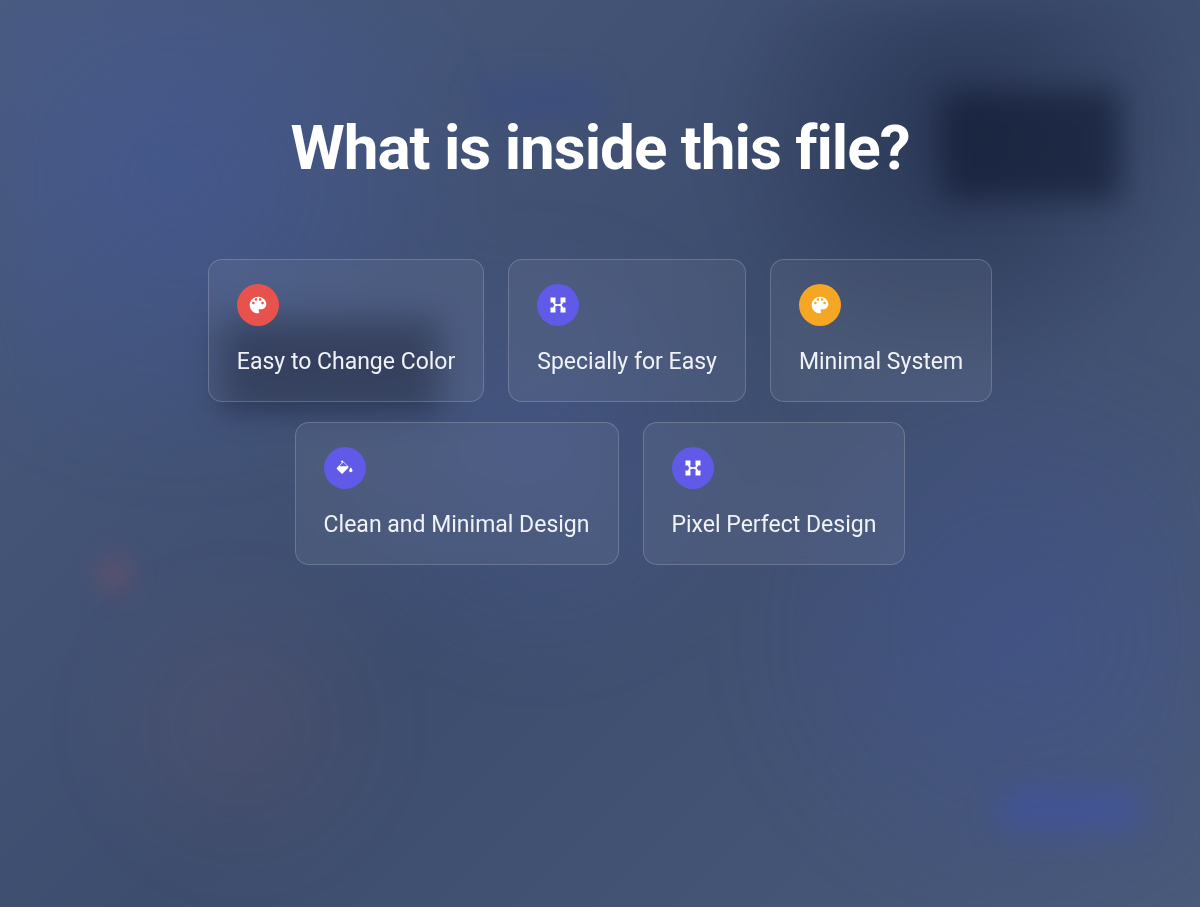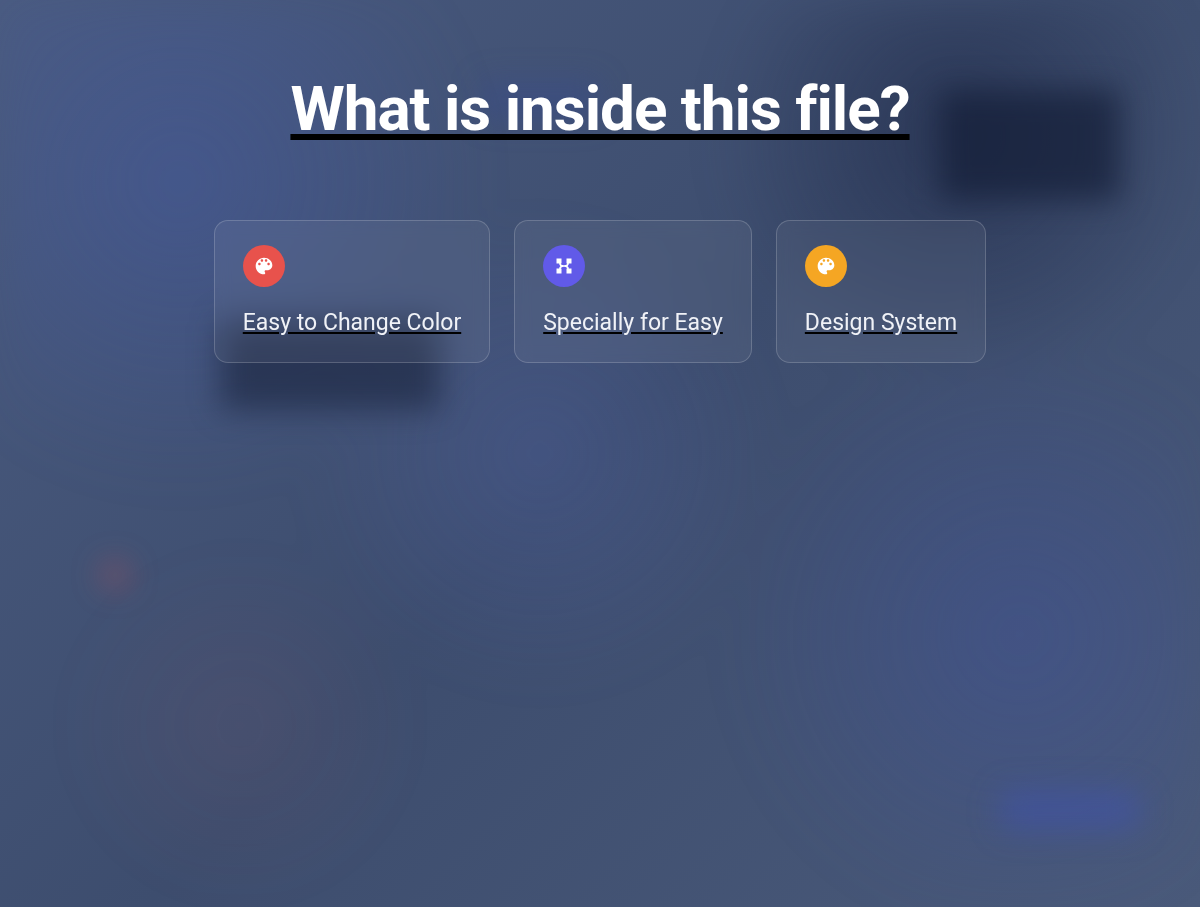--- a/index.html
+++ b/index.html
@@ -45,22 +45,21 @@
   }
   
   .content {
     position: relative;
     z-index: 10;
     width: 100%;
     height: 100%;
     display: flex;
     flex-direction: column;
     align-items: center;
-    padding-top: 72px;
-    text-decoration: underline;
+    padding-top: 111px;
   }
   
   .heading {
     color: #ffffff;
     font-size: 62px;
     font-weight: 700;
     letter-spacing: -1px;
     margin-bottom: 75px;
     text-align: center;
   }
@@ -153,20 +152,43 @@
         </div>
         <div class="card-label">Specially for Easy</div>
       </div>
 
       <div class="card">
         <div class="icon-circle icon-orange">
           <svg viewBox="0 0 24 24">
               <path d="M12 2C6.48 2 2 6.48 2 12s4.48 10 10 10c.83 0 1.5-.67 1.5-1.5 0-.39-.15-.74-.39-1.01-.23-.26-.38-.61-.38-.99 0-.83.67-1.5 1.5-1.5H16c3.31 0 6-2.69 6-6 0-4.96-4.49-9-10-9zm-5.5 9c-.83 0-1.5-.67-1.5-1.5S5.67 8 6.5 8 8 8.67 8 9.5 7.33 11 6.5 11zm3-4C8.67 7 8 6.33 8 5.5S8.67 4 9.5 4s1.5.67 1.5 1.5S10.33 7 9.5 7zm5 0c-.83 0-1.5-.67-1.5-1.5S13.67 4 14.5 4s1.5.67 1.5 1.5S15.33 7 14.5 7zm3 4c-.83 0-1.5-.67-1.5-1.5S16.67 8 17.5 8s1.5.67 1.5 1.5-.67 1.5-1.5 1.5z"></path>
             </svg>
         </div>
-        <div class="card-label">Design System</div>
+        <div class="card-label">Minimal System</div>
       </div>
     </div>
 
+    <div class="card-row">
+      <div class="card">
+        <div class="icon-circle icon-purple">
+          <svg viewBox="0 0 24 24">
+              <path d="M19 11.5s-2 2.17-2 3.5c0 1.1.9 2 2 2s2-.9 2-2c0-1.33-2-3.5-2-3.5zM5.21 10L10 5.21 14.79 10H5.21zm11.56.94L9.94 4.11 8.5 2.67 7.09 4.08l1.41 1.41L2.27 11.7c-.39.39-.39 1.02 0 1.41l5.5 5.5c.2.2.45.29.71.29s.51-.1.71-.29l6.5-6.5c.39-.39.39-1.02 0-1.41z"></path>
+            </svg>
+        </div>
+        <div class="card-label">Clean and Minimal Design</div>
+      </div>
+
+      <div class="card">
+        <div class="icon-circle icon-purple">
+          <svg viewBox="0 0 24 24">
+              <path d="M4 4h4v4H4V4zm12 0h4v4h-4V4zM4 16h4v4H4v-4zm12 0h4v4h-4v-4zM7 8c0 2 1 4 5 4s5-2 5-4M7 16c0-2 1-4 5-4s5 2 5 4" fill="none" stroke="white" stroke-width="2"></path>
+              <rect x="4" y="4" width="4" height="4" fill="white"></rect>
+              <rect x="16" y="4" width="4" height="4" fill="white"></rect>
+              <rect x="4" y="16" width="4" height="4" fill="white"></rect>
+              <rect x="16" y="16" width="4" height="4" fill="white"></rect>
+            </svg>
+        </div>
+        <div class="card-label">Pixel Perfect Design</div>
+      </div>
+    </div>
 
 
   </div>
 </div>
 
 </body></html>

